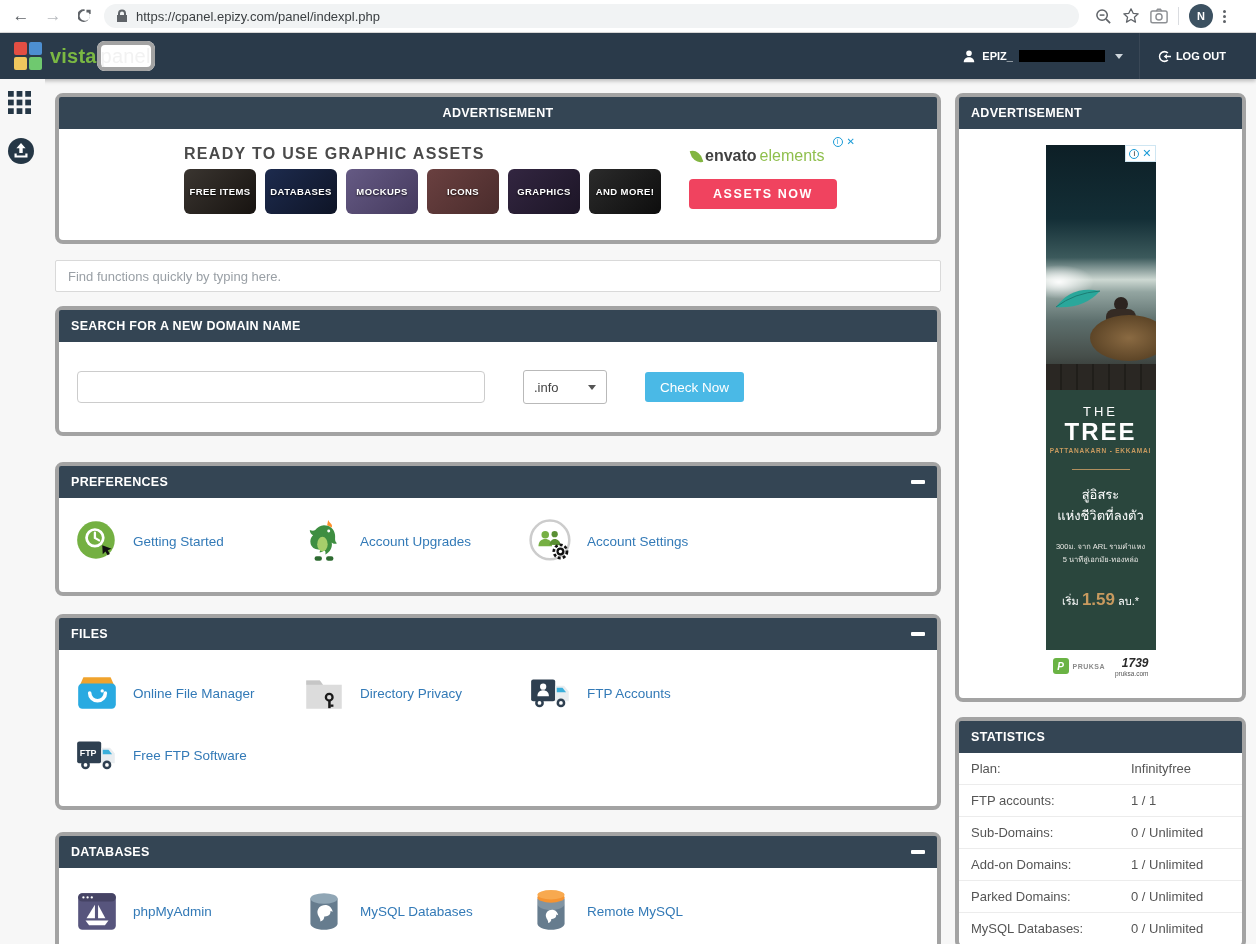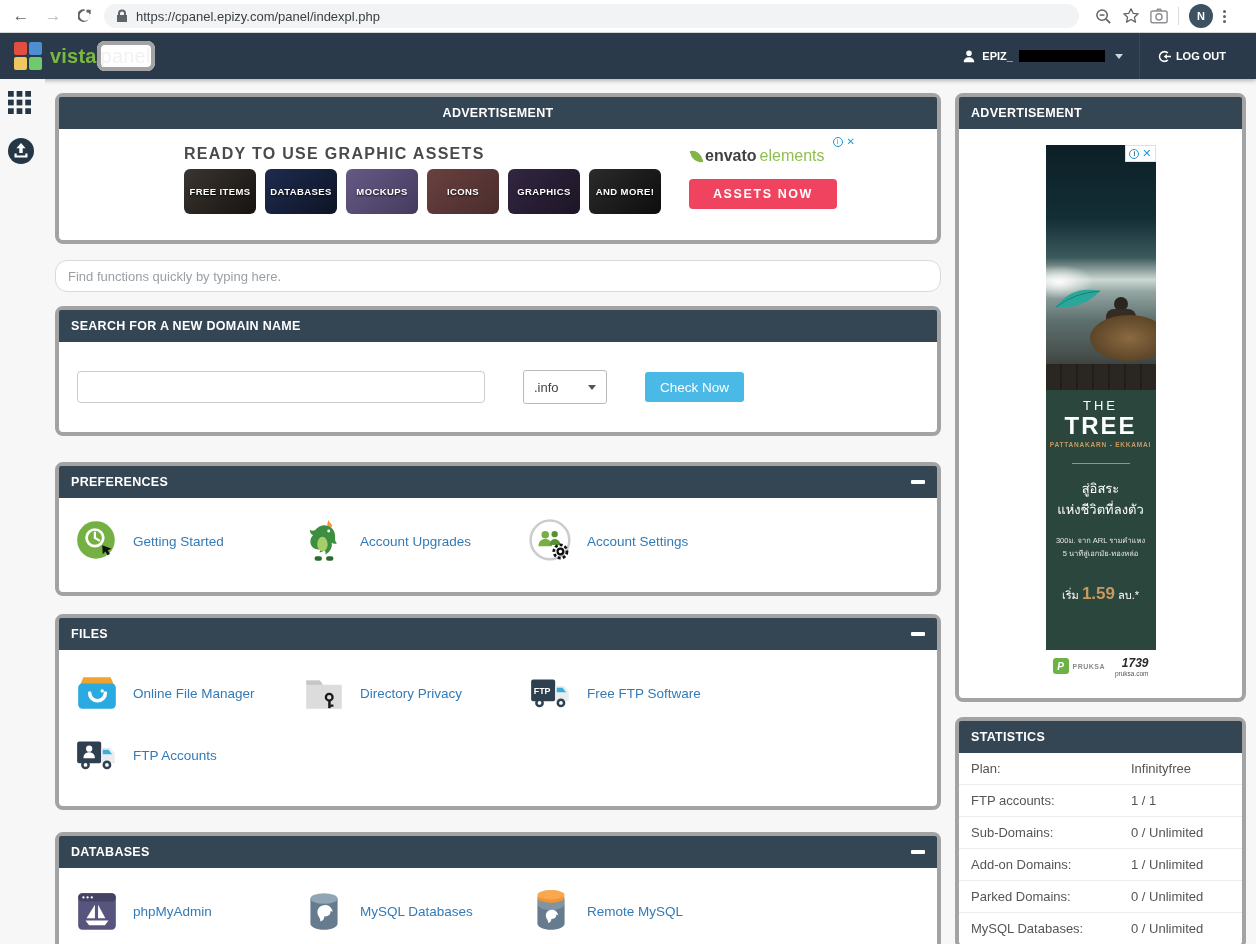--- a/index.html
+++ b/index.html
@@ -74,21 +74,21 @@
   .envato { display:flex; align-items:baseline; gap:3px; margin:6px 0 14px 14px; cursor:pointer; }
   .envato .leaf { width:11px; height:13px; background:#82b541; border-radius:0 90% 0 90%;
                   transform:rotate(-12deg); align-self:center; }
   .envato .w1 { font-size:16px; font-weight:bold; color:#414141; }
   .envato .w2 { font-size:16px; color:#8fbf4d; }
   .cta { width:148px; height:30px; margin-left:12px; background:#f0435f; color:#fff; border:none;
          border-radius:4px; font-size:12.5px; font-weight:bold; letter-spacing:1.6px; cursor:pointer;
          font-family:inherit; }
 
   
-  .quickfind { margin-top:16px; width:100%; height:32px; border:1px solid #d9d9d9; border-radius:12px;
+  .quickfind { margin-top:16px; width:100%; height:32px; border:1px solid #d9d9d9; border-radius:2px;
                padding:0 12px; font-size:13px; color:#444; font-family:inherit; background:#fff; }
   .quickfind::placeholder { color:#9aa0a6; }
   .domain-panel { margin-top:14px; }
   .domain-body { padding:28px 18px; display:flex; align-items:center; }
   .domain-input { width:408px; height:32px; border:1px solid #ccc; border-radius:4px; padding:0 10px;
                   font-size:13px; font-family:inherit; }
   .tld { width:84px; height:34px; margin-left:38px; border:1px solid #b9b9b9; border-radius:3px;
          display:flex; align-items:center; padding:0 10px; font-size:13px; color:#444; cursor:pointer; }
   .tld .sel-caret { margin-left:auto; width:0; height:0; border-left:4px solid transparent;
                     border-right:4px solid transparent; border-top:5px solid #555; }
@@ -114,21 +114,21 @@
   .feather { position:absolute; left:8px; top:138px; }
   .nest { position:absolute; right:-12px; top:170px; width:78px; height:46px; border-radius:50%;
           background:radial-gradient(closest-side,#8a6a42,#5d4527); }
   .person { position:absolute; right:28px; top:152px; width:14px; height:14px; border-radius:50%; background:#2c2420; }
   .shoulder { position:absolute; right:20px; top:164px; width:30px; height:12px; border-radius:8px 8px 0 0; background:#352b24; }
   .floor { position:absolute; bottom:0; left:0; right:0; height:26px;
            background:repeating-linear-gradient(90deg,#2a2723 0 14px,#201e1a 14px 16px); }
   .vad-cta-box { position:absolute; top:0; right:0; background:#fff; display:flex; align-items:center;
                  gap:3px; padding:1px 3px; border:1px solid #cfe6f2; }
   .vad-cta-box .x { color:#1a9bd7; font-size:11px; font-weight:bold; }
-  .vad-green { height:260px; background:#2a463d; color:#fff; text-align:center; padding-top:8px; }
+  .vad-green { height:260px; background:#2a463d; color:#fff; text-align:center; padding-top:14px; }
   .vg-the { font-size:13px; letter-spacing:3px; color:#fff; }
   .vg-tree { font-size:24px; font-weight:bold; letter-spacing:2px; line-height:1.05; }
   .vg-loc { font-size:6.5px; letter-spacing:.8px; color:#c89a5f; margin-top:3px; font-weight:bold; }
   .vg-div { width:58px; height:1px; background:#b08f5e; margin:15px auto; }
   .vg-thai1 { font-size:13px; line-height:1.6; }
   .vg-thai2 { font-size:7.5px; line-height:1.7; color:#e8e8e4; margin-top:14px; }
   .vg-price { margin-top:24px; font-size:11px; color:#fff; }
   .vg-price b { font-size:17px; color:#c89a5f; font-weight:bold; }
   .vad-white { height:32px; background:#fff; display:flex; align-items:center; padding:0 7px; }
   .pruksa-sq { width:16px; height:16px; background:#6ab344; border-radius:3px; color:#fff; font-size:10px;
@@ -353,43 +353,43 @@
             <path d="M5 10h13l3 4H5z" fill="#c6c6c6"></path>
             <circle cx="27" cy="26" r="3.2" fill="none" stroke="#1a1a1a" stroke-width="2.2"></circle>
             <rect x="26" y="28.5" width="2.4" height="8" fill="#1a1a1a"></rect>
             <rect x="28" y="33" width="3" height="2.2" fill="#1a1a1a"></rect>
           </svg>
           <span class="lbl">Directory Privacy</span>
         </div>
         <div class="item">
           <svg width="46" height="46" viewBox="0 0 44 44">
             <rect x="3" y="9" width="23" height="21" rx="2" fill="#2e3f50"></rect>
-            <text x="5.5" y="23" font-size="8.5" font-weight="bold" fill="#fff" font-family="sans-serif">FTP</text>
-            <path d="M26 15h8.5l4.5 5.5V30H26z" fill="#e9edf0"></path>
-            <path d="M27.5 17h5.5l3.4 4.4h-8.9z" fill="#3bafda"></path>
-            <circle cx="11" cy="31.5" r="4.2" fill="#2e3f50"></circle>
-              <circle cx="11" cy="31.5" r="1.8" fill="#fff"></circle>
-            <circle cx="31.5" cy="31.5" r="4.2" fill="#2e3f50"></circle>
-              <circle cx="31.5" cy="31.5" r="1.8" fill="#fff"></circle>
-          </svg>
-          <span class="lbl">Free FTP Software</span>
-        </div>
-        <div class="item">
-          <svg width="46" height="46" viewBox="0 0 44 44">
-            <rect x="3" y="9" width="23" height="21" rx="2" fill="#2e3f50"></rect>
             <circle cx="14.5" cy="16" r="3" fill="#fff"></circle>
             <path d="M9 25c0-3.6 2.6-5.6 5.5-5.6S20 21.4 20 25z" fill="#fff"></path>
             <path d="M26 15h8.5l4.5 5.5V30H26z" fill="#e9edf0"></path>
             <path d="M27.5 17h5.5l3.4 4.4h-8.9z" fill="#3bafda"></path>
             <circle cx="11" cy="31.5" r="4.2" fill="#2e3f50"></circle>
               <circle cx="11" cy="31.5" r="1.8" fill="#fff"></circle>
             <circle cx="31.5" cy="31.5" r="4.2" fill="#2e3f50"></circle>
               <circle cx="31.5" cy="31.5" r="1.8" fill="#fff"></circle>
           </svg>
           <span class="lbl">FTP Accounts</span>
+        </div>
+        <div class="item">
+          <svg width="46" height="46" viewBox="0 0 44 44">
+            <rect x="3" y="9" width="23" height="21" rx="2" fill="#2e3f50"></rect>
+            <text x="5.5" y="23" font-size="8.5" font-weight="bold" fill="#fff" font-family="sans-serif">FTP</text>
+            <path d="M26 15h8.5l4.5 5.5V30H26z" fill="#e9edf0"></path>
+            <path d="M27.5 17h5.5l3.4 4.4h-8.9z" fill="#3bafda"></path>
+            <circle cx="11" cy="31.5" r="4.2" fill="#2e3f50"></circle>
+              <circle cx="11" cy="31.5" r="1.8" fill="#fff"></circle>
+            <circle cx="31.5" cy="31.5" r="4.2" fill="#2e3f50"></circle>
+              <circle cx="31.5" cy="31.5" r="1.8" fill="#fff"></circle>
+          </svg>
+          <span class="lbl">Free FTP Software</span>
         </div>
       </div>
     </div>
 
     
     <div class="panel section db">
       <div class="panel-h">
         <span>DATABASES</span>
         <span class="minus"></span>
       </div>

